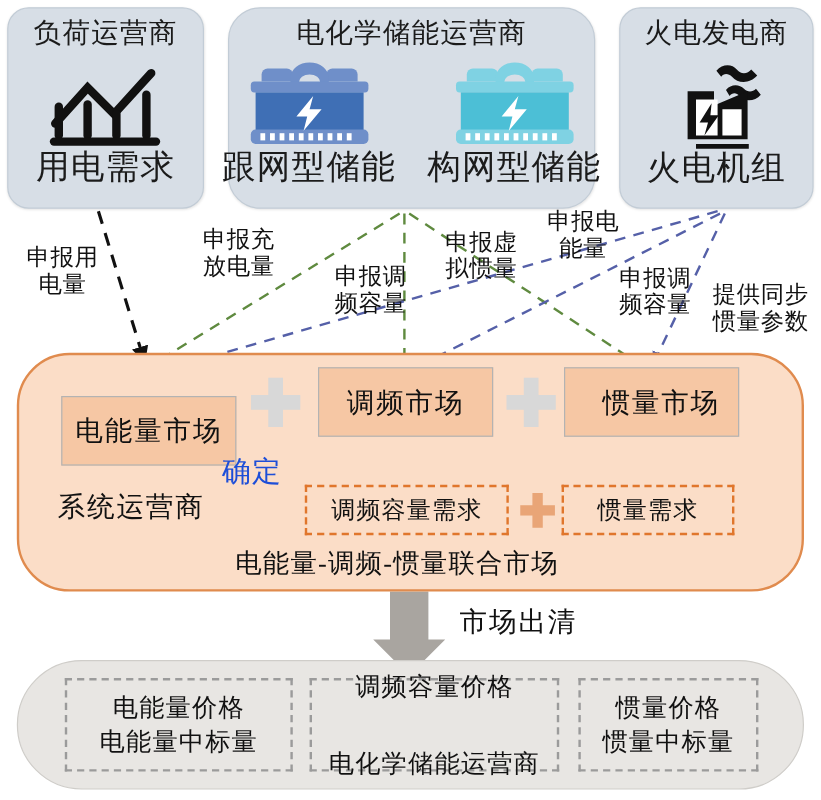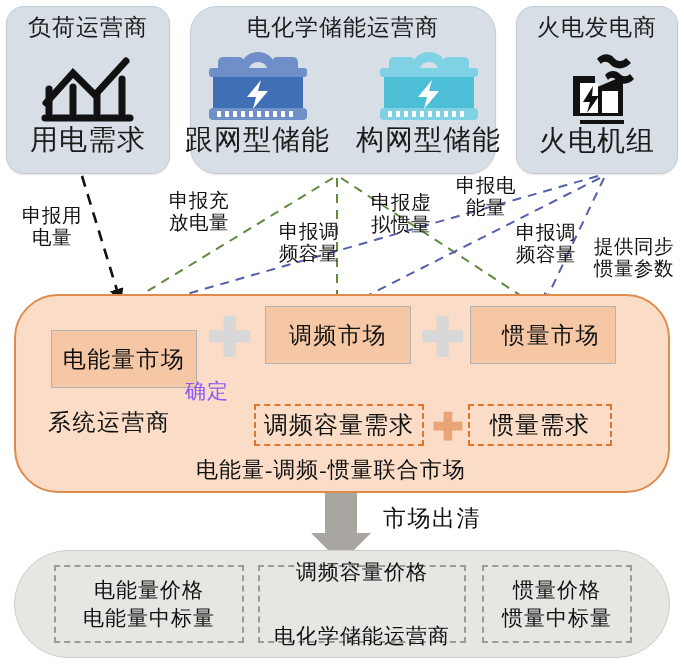--- a/index.html
+++ b/index.html
@@ -102,29 +102,29 @@
     font-size:38px;
     font-weight:bold;
     line-height:1;
     font-family:"Liberation Sans",sans-serif;
   }
   .dash-box{
     position:absolute;
     border:2px dashed #e0762c;
     box-sizing:border-box;
     display:flex;align-items:center;justify-content:center;
-    font-size:24px;letter-spacing:1px;color:#111;
+    font-size:20px;letter-spacing:1px;color:#111;
   }
   #operator-label{
     position:absolute;
     font-size:23px;letter-spacing:1.5px;color:#111;white-space:nowrap;
   }
   #determine-label{
     position:absolute;
-    font-size:21px;letter-spacing:1px;color:#8b5cf6;white-space:nowrap;
+    font-size:24px;letter-spacing:1px;color:#1d4ed8;white-space:nowrap;
   }
   #joint-caption{
     position:absolute;
     font-size:22px;letter-spacing:1px;color:#111;white-space:nowrap;
   }
   #clearing-label{
     position:absolute;
     font-size:23px;letter-spacing:1.5px;color:#111;white-space:nowrap;
   }
   

